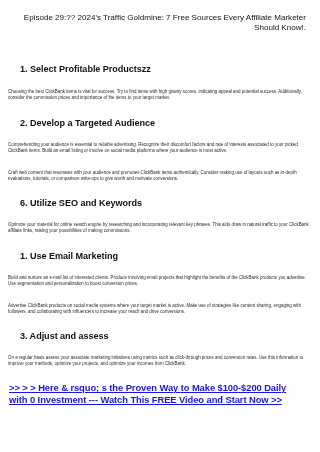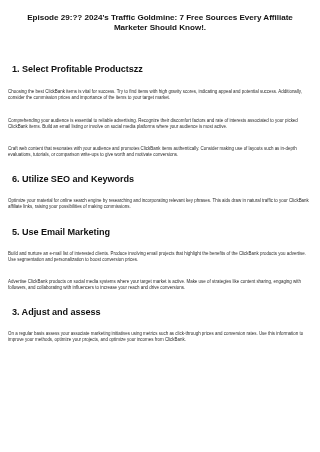--- a/index.html
+++ b/index.html
@@ -18,30 +18,30 @@
   .page {
     width: 320px;
     box-sizing: border-box;
     padding: 0 8px;
   }
   .doc-title {
     margin: 0;
     padding: 13px 6px 0 6px;
     font-size: 8.1px;
     line-height: 10.4px;
-    font-weight: bold;
-    text-align: center;
+    font-weight: normal;
+    text-align: right;
     letter-spacing: -0.02px;
     color: #141414;
   }
   .section {
     margin: 0;
   }
   .section-heading {
-    margin: 4px;
+    margin: 12px;
     font-weight: bold;
     font-size: 9.1px;
     line-height: 11px;
     letter-spacing: -0.05px;
     color: #111111;
   }
   .section-body {
     margin: 0;
     font-size: 4.45px;
     line-height: 6.1px;
@@ -87,40 +87,45 @@
 <div class="page">
 
   <h1 class="doc-title">Episode 29:?? 2024's Traffic Goldmine: 7 Free Sources Every Affiliate Marketer Should Know!.</h1>
 
   <div class="section s1">
     <h2 class="section-heading">1. Select Profitable Productszz</h2>
     <p class="section-body">Choosing the best ClickBank items is vital for success. Try to find items with high gravity scores, indicating appeal and potential success. Additionally, consider the commission prices and importance of the items to your target market.</p>
   </div>
 
   <div class="section s2">
+    <h2 class="section-heading">2. Develop a Targeted Audience</h2>
     <p class="section-body">Comprehending your audience is essential to reliable advertising. Recognize their discomfort factors and rate of interests associated to your picked ClickBank items. Build an email listing or involve on social media platforms where your audience is most active.</p>
   </div>
 
   <div class="section s3">
     <p class="section-body">Craft web content that resonates with your audience and promotes ClickBank items authentically. Consider making use of layouts such as in-depth evaluations, tutorials, or comparison write-ups to give worth and motivate conversions.</p>
   </div>
 
   <div class="section s4">
     <h2 class="section-heading">6. Utilize SEO and Keywords</h2>
     <p class="section-body">Optimize your material for online search engine by researching and incorporating relevant key phrases. This aids draw in natural traffic to your ClickBank affiliate links, raising your possibilities of making commissions.</p>
   </div>
 
   <div class="section s5">
-    <h2 class="section-heading">5. Use Email Marketing</h2>
+    <h2 class="section-heading">1. Use Email Marketing</h2>
     <p class="section-body">Build and nurture an e-mail list of interested clients. Produce involving email projects that highlight the benefits of the ClickBank products you advertise. Use segmentation and personalization to boost conversion prices.</p>
   </div>
 
   <div class="section s6">
     <p class="section-body">Advertise ClickBank products on social media systems where your target market is active. Make use of strategies like content sharing, engaging with followers, and collaborating with influencers to increase your reach and drive conversions.</p>
   </div>
 
   <div class="section s7">
     <h2 class="section-heading">3. Adjust and assess</h2>
     <p class="section-body">On a regular basis assess your associate marketing initiatives using metrics such as click-through prices and conversion rates. Use this information to improve your methods, optimize your projects, and optimize your incomes from ClickBank.</p>
   </div>
 
+  <div class="cta-block">
+    <span class="cta-link" style="color: rgb(23, 23, 224);">&gt;&gt; &gt; &gt; Here &amp; rsquo; s the Proven Way to Make $100-$200 Daily</span>
+    <span class="cta-link" style="color: rgb(23, 23, 224);">with 0 Investment --- Watch This FREE Video and Start Now &gt;&gt;</span>
+  </div>
 
 </div>
 
 </body></html>

